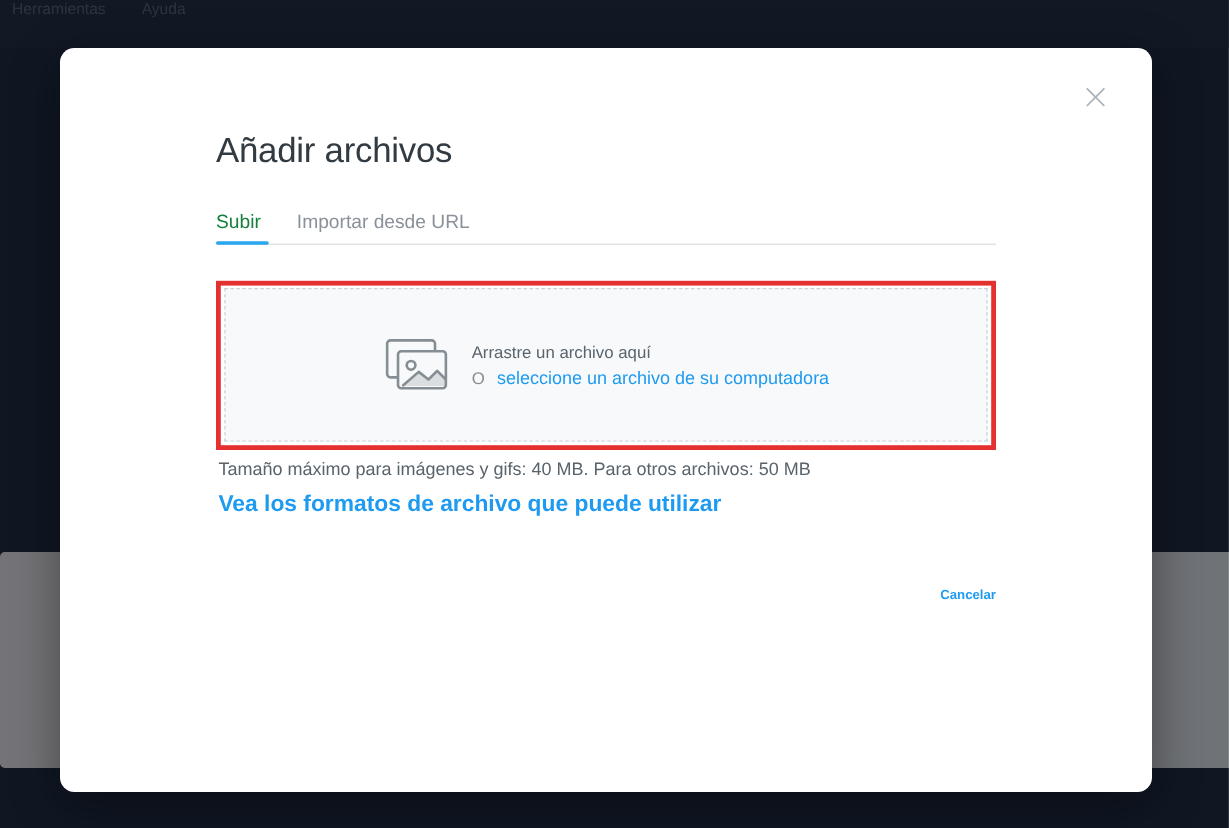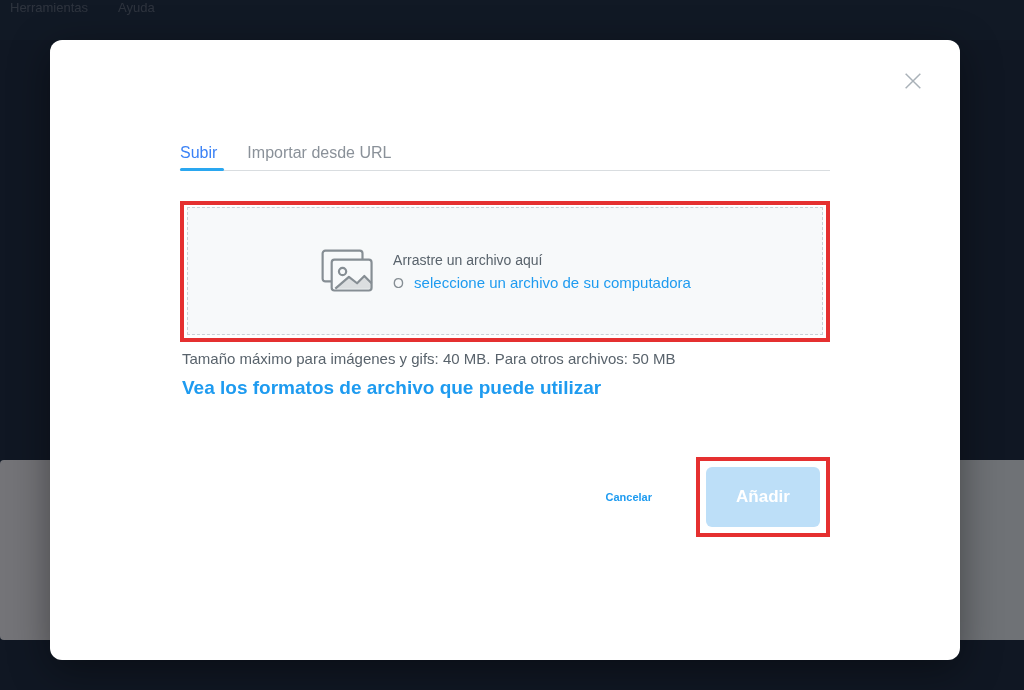--- a/index.html
+++ b/index.html
@@ -93,21 +93,21 @@
       border-bottom: 1px solid #d9dde0;
     }
     .tab {
       padding-bottom: 8px;
       font-size: 16px;
       color: #8a9199;
       cursor: pointer;
       position: relative;
     }
     .tab.active {
-      color: #3b82f6;
+      color: #15803d;
       font-weight: 500;
     }
     .tab.active::after {
       content: "";
       position: absolute;
       left: 0;
       bottom: -1px;
       width: 44px;
       height: 3px;
       background: #2aa7f0;
@@ -217,20 +217,21 @@
   <div class="close-btn">
     <span>
       <svg viewBox="0 0 24 24" fill="none" stroke="currentColor" stroke-width="1.6">
         <line x1="4" y1="4" x2="20" y2="20"></line>
         <line x1="20" y1="4" x2="4" y2="20"></line>
       </svg>
     </span>
   </div>
 
   <div class="modal-inner">
+    <h1 class="modal-title">Añadir archivos</h1>
 
     <div class="tabs">
       <div class="tab active">
         <span>Subir</span>
       </div>
       <div class="tab">
         <span>Importar desde URL</span>
       </div>
     </div>
 
@@ -255,18 +256,15 @@
       </div>
     </div>
 
     <div class="below">
       <div class="size-note">Tamaño máximo para imágenes y gifs: 40 MB. Para otros archivos: 50 MB</div>
       <a class="formats-link">Vea los formatos de archivo que puede utilizar</a>
     </div>
 
     <div class="footer">
       <button class="btn-cancel">Cancelar</button>
-      <div class="btn-add-wrap">
-        <button class="btn-add">Añadir</button>
-      </div>
     </div>
   </div>
 </div>
 
 </body></html>

